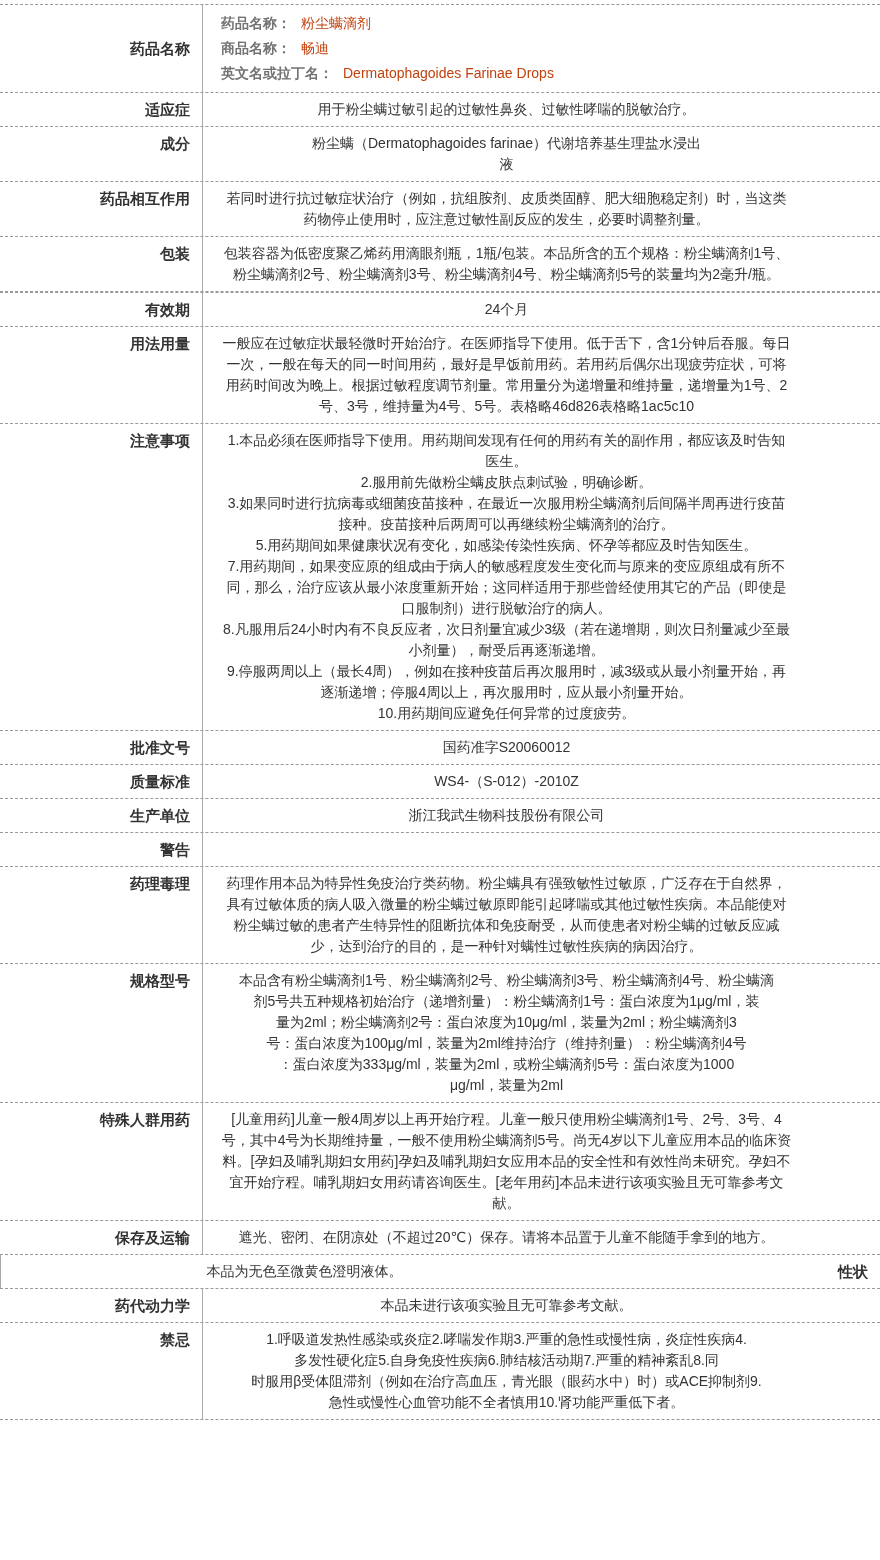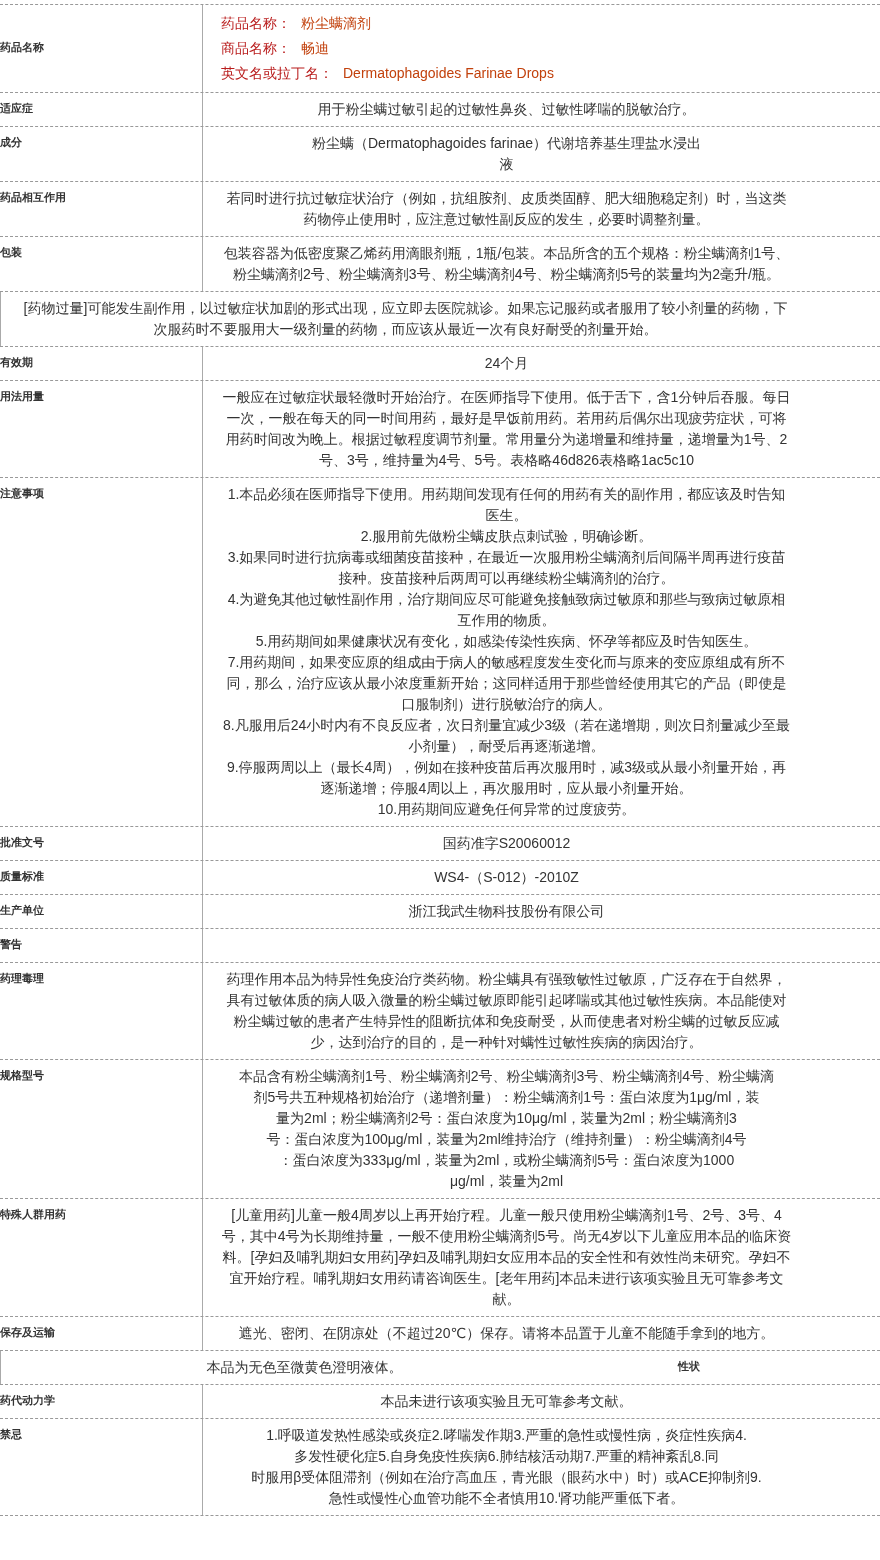--- a/index.html
+++ b/index.html
@@ -24,48 +24,49 @@
     align-items: flex-start;
     border-bottom: 1px dashed #999999;
   }
   .row.centered {
     align-items: center;
   }
   .cell.label {
     flex: 0 0 202px;
     width: 202px;
     box-sizing: border-box;
+    text-align: right;
     padding: 6px 12px 6px 0;
-    font-size: 11px;
+    font-size: 15px;
     font-weight: bold;
     line-height: 21px;
     color: #333333;
-    font-family: Liberation Mono, monospace;
   }
   .cell.content {
     flex: 1 1 auto;
     box-sizing: border-box;
     align-self: stretch;
     border-left: 1px solid #aaaaaa;
     padding: 6px 88px 6px 18px;
     font-size: 14px;
     line-height: 21px;
     color: #333333;
     min-height: 21px;
   }
   .para {
     white-space: pre-line;
     text-align: center;
   }
   .pair {
     line-height: 25px;
   }
   .pair-key {
-    color: #b91c1c;
+    color: #737373;
     margin-right: 10px;
+    font-weight: bold;
   }
   .pair-value {
     color: #c2410c;
   }
 </style>
 </head>
 <body>
 
 <div class="page">
   <div class="drug-table">
@@ -96,43 +97,39 @@
           <div class="para">若同时进行抗过敏症状治疗（例如，抗组胺剂、皮质类固醇、肥大细胞稳定剂）时，当这类药物停止使用时，应注意过敏性副反应的发生，必要时调整剂量。</div>
         </div>
   </div>
       <div class="row">
     <div class="cell label">包装</div>
     <div class="cell content">
           <div class="para">包装容器为低密度聚乙烯药用滴眼剂瓶，1瓶/包装。本品所含的五个规格：粉尘螨滴剂1号、粉尘螨滴剂2号、粉尘螨滴剂3号、粉尘螨滴剂4号、粉尘螨滴剂5号的装量均为2毫升/瓶。</div>
         </div>
   </div>
       <div class="row">
-    <div class="cell content">
-          <div class="para">[药物过量]可能发生副作用，以过敏症状加剧的形式出现，应立即去医院就诊。如果忘记服药或者服用了较小剂量的药物，下次服药时不要服用大一级剂量的药物，而应该从最近一次有良好耐受的剂量开始。</div>
-        </div>
   </div>
       <div class="row">
     <div class="cell label">有效期</div>
     <div class="cell content">
           <div class="para">24个月</div>
         </div>
   </div>
       <div class="row">
     <div class="cell label">用法用量</div>
     <div class="cell content">
           <div class="para">一般应在过敏症状最轻微时开始治疗。在医师指导下使用。低于舌下，含1分钟后吞服。每日一次，一般在每天的同一时间用药，最好是早饭前用药。若用药后偶尔出现疲劳症状，可将用药时间改为晚上。根据过敏程度调节剂量。常用量分为递增量和维持量，递增量为1号、2号、3号，维持量为4号、5号。表格略46d826表格略1ac5c10</div>
         </div>
   </div>
       <div class="row">
     <div class="cell label">注意事项</div>
     <div class="cell content">
           <div class="para">1.本品必须在医师指导下使用。用药期间发现有任何的用药有关的副作用，都应该及时告知医生。</div>
           <div class="para">2.服用前先做粉尘螨皮肤点刺试验，明确诊断。</div>
           <div class="para">3.如果同时进行抗病毒或细菌疫苗接种，在最近一次服用粉尘螨滴剂后间隔半周再进行疫苗接种。疫苗接种后两周可以再继续粉尘螨滴剂的治疗。</div>
-          <div class="para">4.为避免其他过敏性副作用，治疗期间应尽可能避免接触致病过敏原和那些与致病过敏原相互作用的物质。</div>
           <div class="para">5.用药期间如果健康状况有变化，如感染传染性疾病、怀孕等都应及时告知医生。</div>
           <div class="para">7.用药期间，如果变应原的组成由于病人的敏感程度发生变化而与原来的变应原组成有所不同，那么，治疗应该从最小浓度重新开始；这同样适用于那些曾经使用其它的产品（即使是口服制剂）进行脱敏治疗的病人。</div>
           <div class="para">8.凡服用后24小时内有不良反应者，次日剂量宜减少3级（若在递增期，则次日剂量减少至最小剂量），耐受后再逐渐递增。</div>
           <div class="para">9.停服两周以上（最长4周），例如在接种疫苗后再次服用时，减3级或从最小剂量开始，再逐渐递增；停服4周以上，再次服用时，应从最小剂量开始。</div>
           <div class="para">10.用药期间应避免任何异常的过度疲劳。</div>
         </div>
   </div>
       <div class="row">
     <div class="cell label">批准文号</div>
     <div class="cell content">

